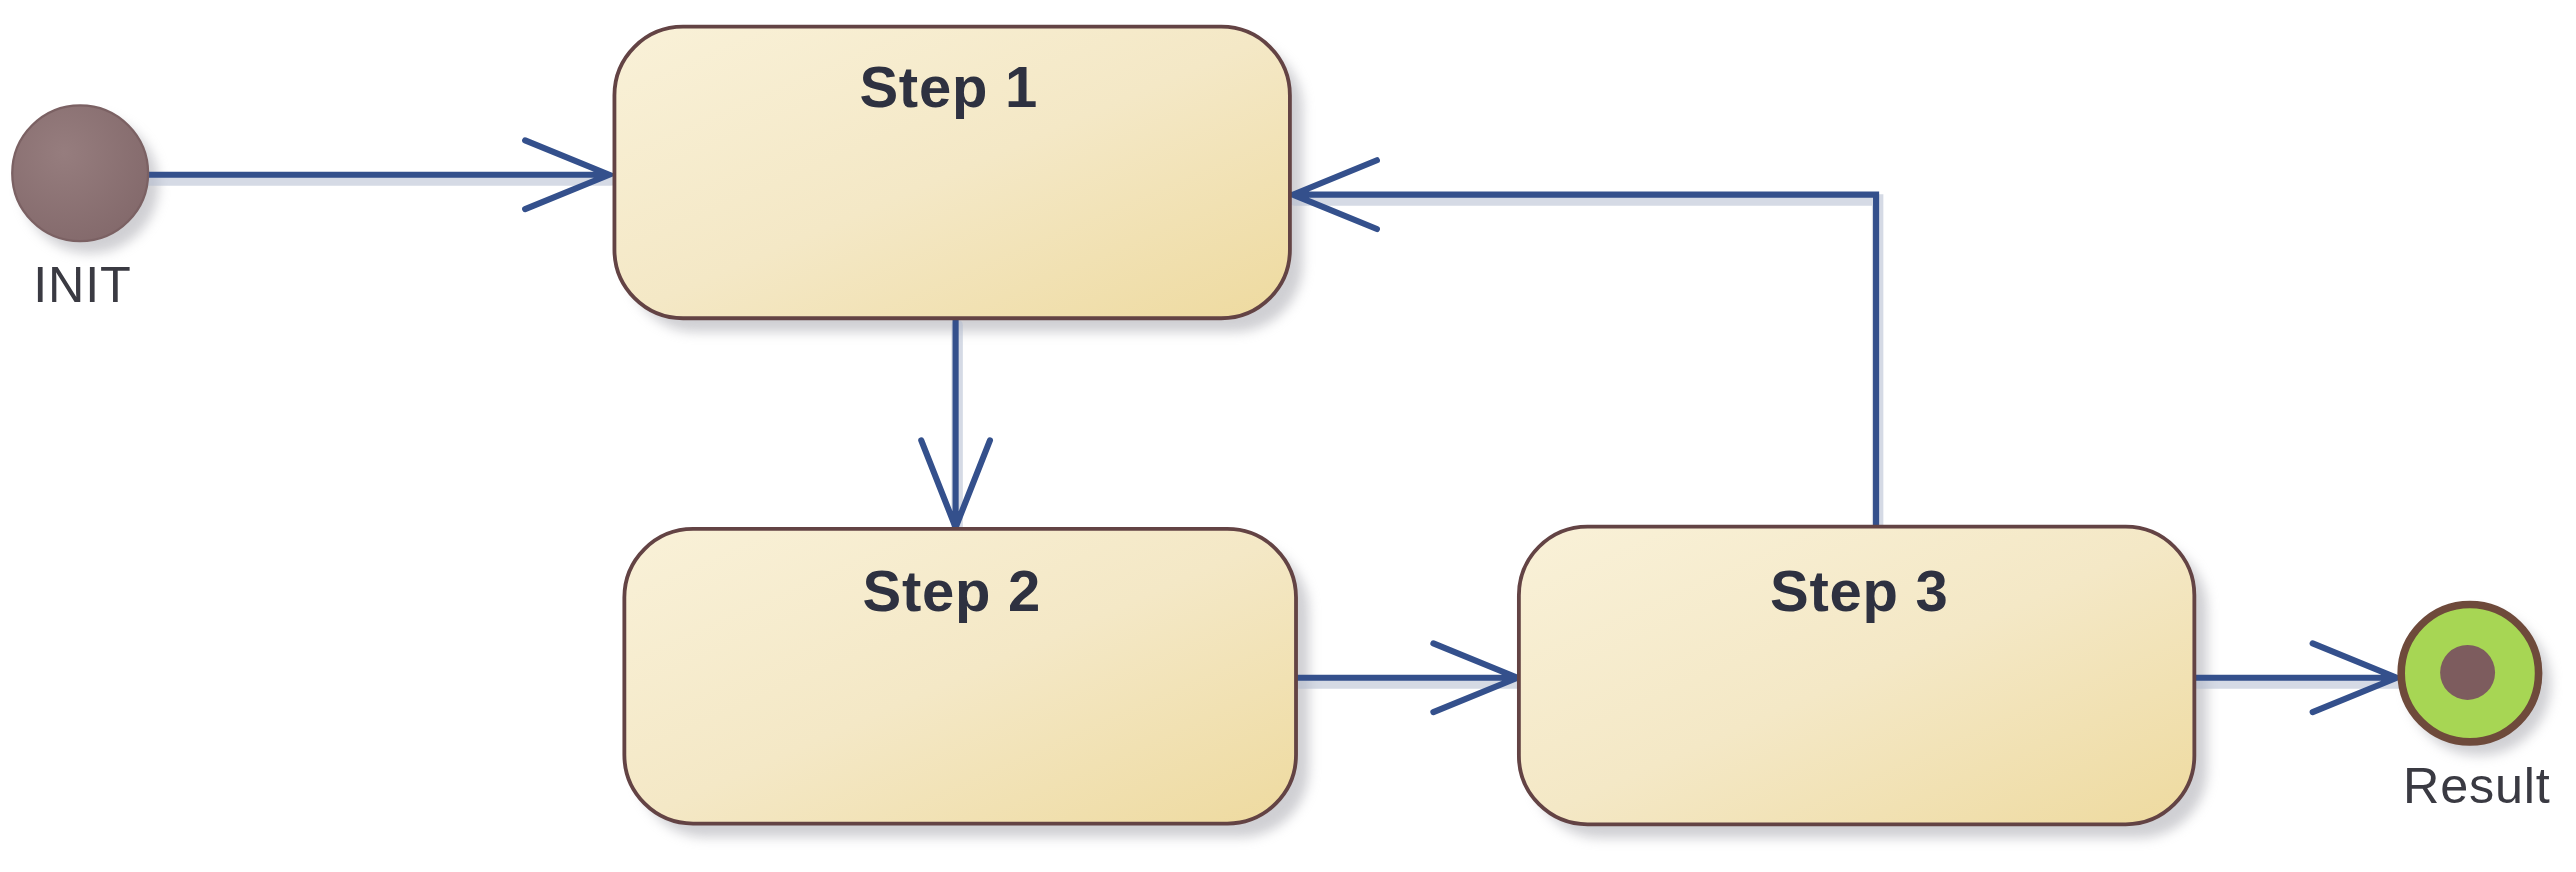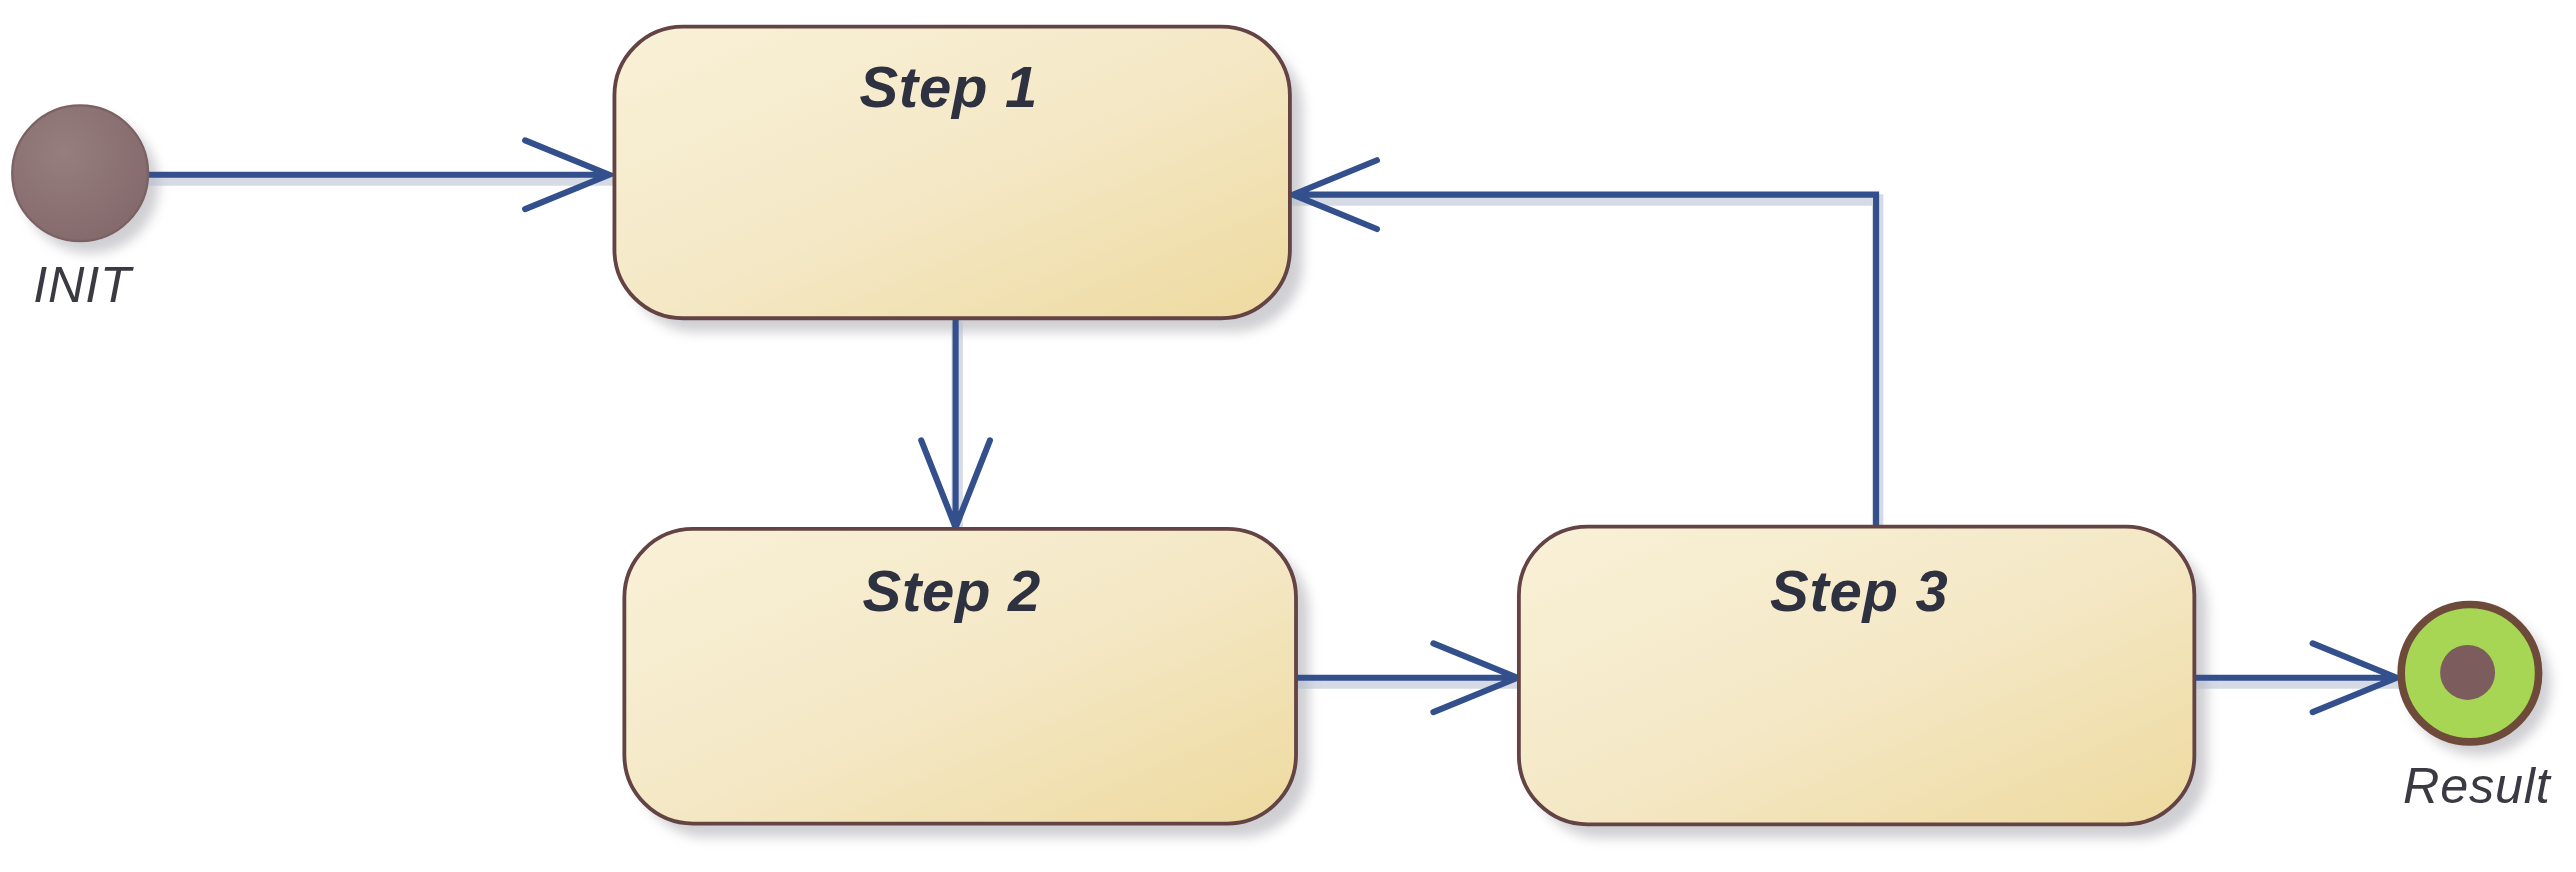--- a/index.html
+++ b/index.html
@@ -4,21 +4,20 @@
 <style>
   html, body {
     margin: 0;
     padding: 0;
     background: #ffffff;
   }
   .diagram-wrap {
     width: 100%;
     max-width: 2576px;
     margin: 0 auto;
-    font-style: italic;
   }
   svg {
     display: block;
     width: 100%;
     height: auto;
   }
   .state-label {
     font-family: "Liberation Sans", sans-serif;
     font-weight: bold;
     font-size: 76px;

